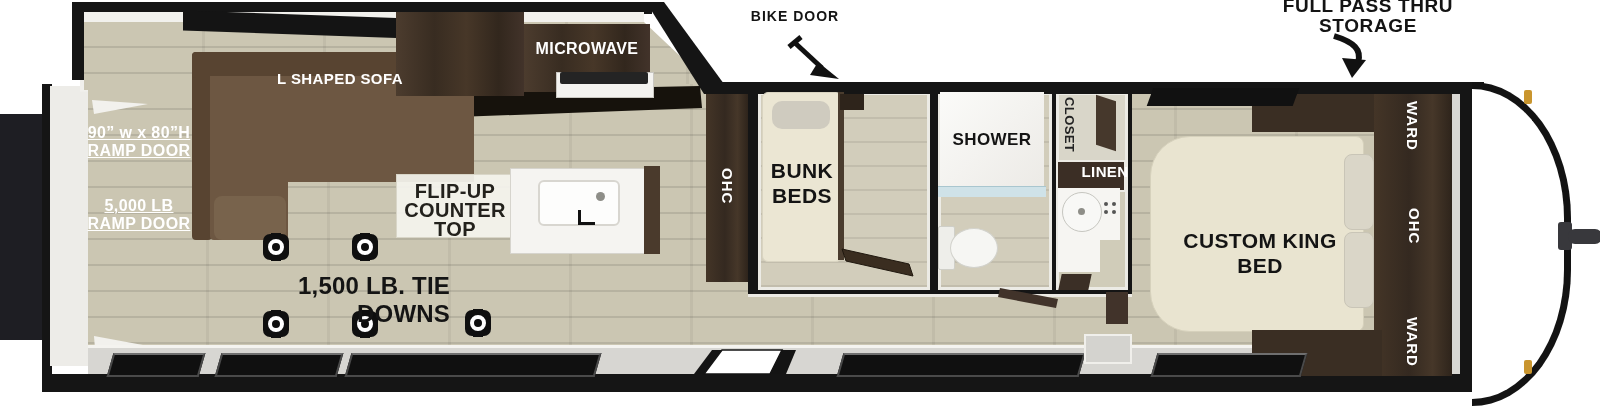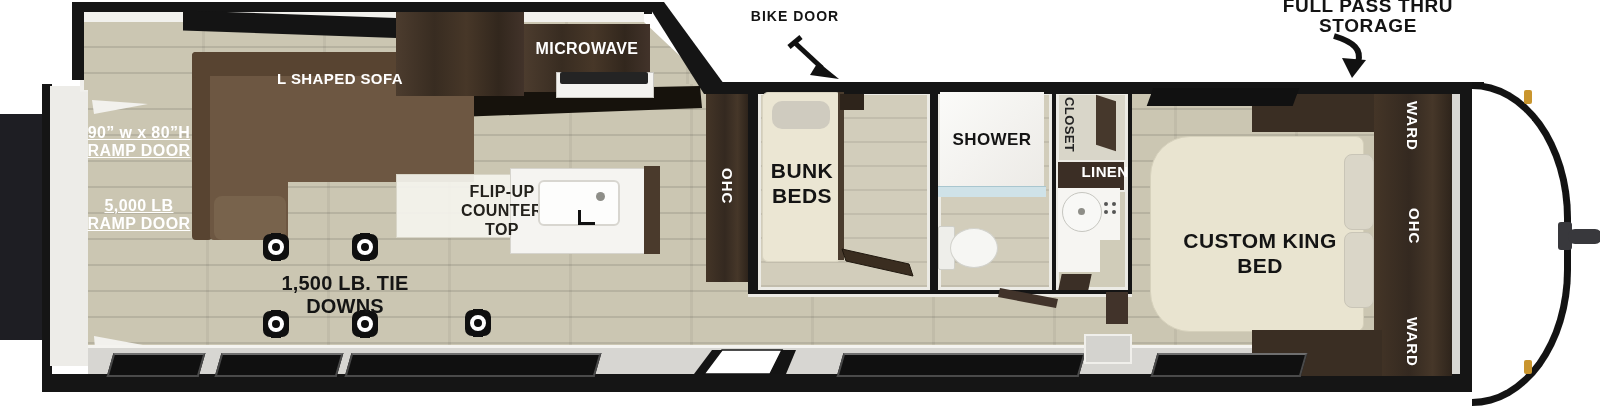--- a/index.html
+++ b/index.html
@@ -69,31 +69,31 @@
   #sofa-back-h{left:192px;top:52px;width:282px;height:26px;background:#584431;border-radius:4px;}
   #sofa-seat-h{left:210px;top:76px;width:264px;height:106px;background:#6d5742;}
   #sofa-label{left:210px;top:70px;width:260px;font-size:15px;}
   #refer-cab{left:396px;top:12px;width:128px;height:84px;}
   #refer-label{left:396px;top:30px;width:128px;font-size:16px;line-height:18px;}
   #micro-cab{left:524px;top:24px;width:126px;height:68px;}
   #micro-label{left:524px;top:40px;width:126px;font-size:16px;}
   #counter{left:556px;top:72px;width:96px;height:24px;background:#f4f3f0;border:1px solid #c9c7c1;}
   #cooktop{left:560px;top:72px;width:88px;height:12px;background:#242424;border-radius:2px;}
   #island-panel{left:396px;top:174px;width:118px;height:62px;background:rgba(245,244,238,.92);border:1px solid #d9d6c8;}
-  #counter-label{left:396px;top:182px;width:118px;font-size:16px;line-height:19px;color:#23211c;padding-left:47px;}
+  #counter-label{left:396px;top:182px;width:118px;font-size:20px;line-height:19px;color:#23211c;}
   #island{left:510px;top:168px;width:138px;height:84px;background:#f5f4f1;border:1px solid #d6d4cd;}
   #island-edge{left:644px;top:166px;width:16px;height:88px;background:#4a3a2c;}
   #sink{left:538px;top:180px;width:78px;height:42px;background:#fdfdfc;border:2px solid #d8d6d0;border-radius:6px;}
   #sink-dot{left:596px;top:192px;width:9px;height:9px;background:#8e8e88;border-radius:50%;}
   #faucet{left:578px;top:210px;width:14px;height:12px;border-left:3px solid #111;border-bottom:3px solid #111;}
   #ohc-strip{left:706px;top:90px;width:42px;height:192px;}
   #ohc-label{left:706px;top:90px;width:42px;height:192px;font-size:15px;color:#fff;letter-spacing:1px;}
   #td1{left:263px;top:234px;} #td2{left:352px;top:234px;}
   #td3{left:263px;top:311px;} #td4{left:352px;top:311px;} #td5{left:465px;top:310px;}
-  #tie-label{left:240px;top:272px;width:210px;font-size:20px;letter-spacing:.2px;}
+  #tie-label{left:240px;top:272px;width:210px;font-size:24px;letter-spacing:.2px;text-align:right;}
 
   
   #rooms-block{left:748px;top:82px;width:384px;height:212px;}
   #hall-lining{left:748px;top:294px;width:384px;height:3px;background:#eceae4;}
   #bunk-floor{left:758px;top:92px;width:166px;height:192px;border:3px solid #ecebe5;}
   #bath-floor{left:938px;top:92px;width:108px;height:192px;border:3px solid #ecebe5;}
   #closet-floor{left:1056px;top:92px;width:66px;height:66px;background:#d9d6c9;border:3px solid #ecebe5;}
   #linen-floor{left:1056px;top:164px;width:66px;height:120px;border:3px solid #ecebe5;background:#d0ccb9;}
   #bunk-bed{left:762px;top:92px;width:78px;height:168px;background:#ebe6d3;border:1px solid #d9d4c1;border-radius:6px;}
   #bunk-pillow{left:772px;top:101px;width:58px;height:28px;background:#cfcbbf;border-radius:10px;}

